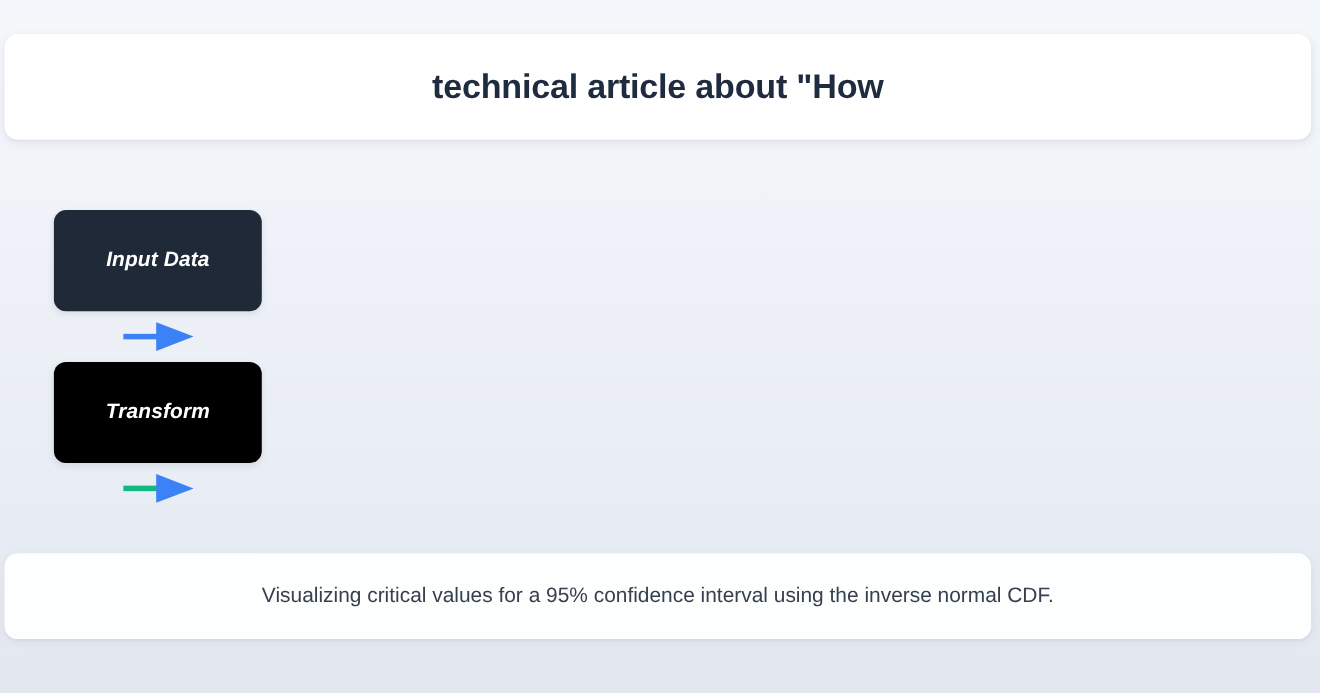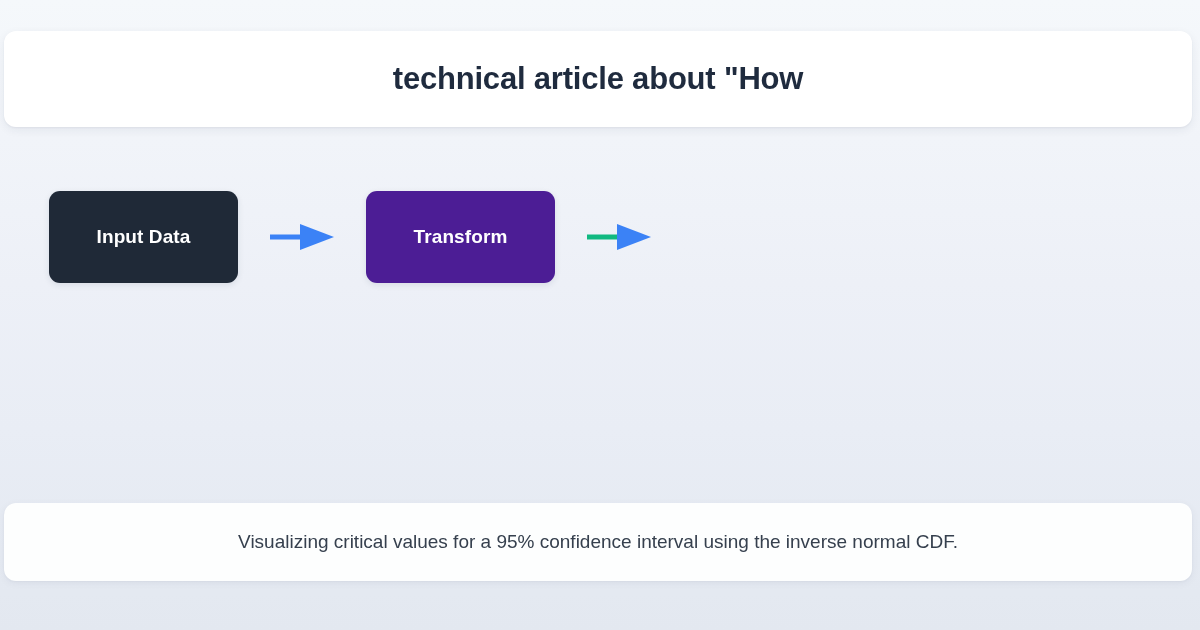--- a/index.html
+++ b/index.html
@@ -53,22 +53,23 @@
     line-height: 1.2;
     white-space: nowrap;
   }
 
   
   .flow {
     position: absolute;
     left: 49px;
     top: 191px;
     display: flex;
-    flex-direction: row;
+    flex-direction: column;
     align-items: center;
+    font-style: italic;
   }
 
   .flow-node {
     width: 189px;
     height: 92px;
     border-radius: 11px;
     display: flex;
     align-items: center;
     justify-content: center;
     box-shadow: 0 2px 6px rgba(31, 45, 70, 0.10);
@@ -136,21 +137,21 @@
       <span class="flow-node-label">Input Data</span>
     </div>
 
     <div class="flow-arrow">
       <svg width="64" height="30" viewBox="0 0 64 30" aria-hidden="true">
         <rect x="0" y="12.5" width="34" height="5" fill="#3b82f6"></rect>
         <polygon points="30,2 64,15 30,28" fill="#3b82f6"></polygon>
       </svg>
     </div>
 
-    <div class="flow-node" style="background:#4c1d95;">
+    <div class="flow-node" style="background:#000000;">
       <span class="flow-node-label">Transform</span>
     </div>
 
     <div class="flow-arrow">
       <svg width="64" height="30" viewBox="0 0 64 30" aria-hidden="true">
         <rect x="0" y="12.5" width="34" height="5" fill="#10b981"></rect>
         <polygon points="30,2 64,15 30,28" fill="#3b82f6"></polygon>
       </svg>
     </div>
 

